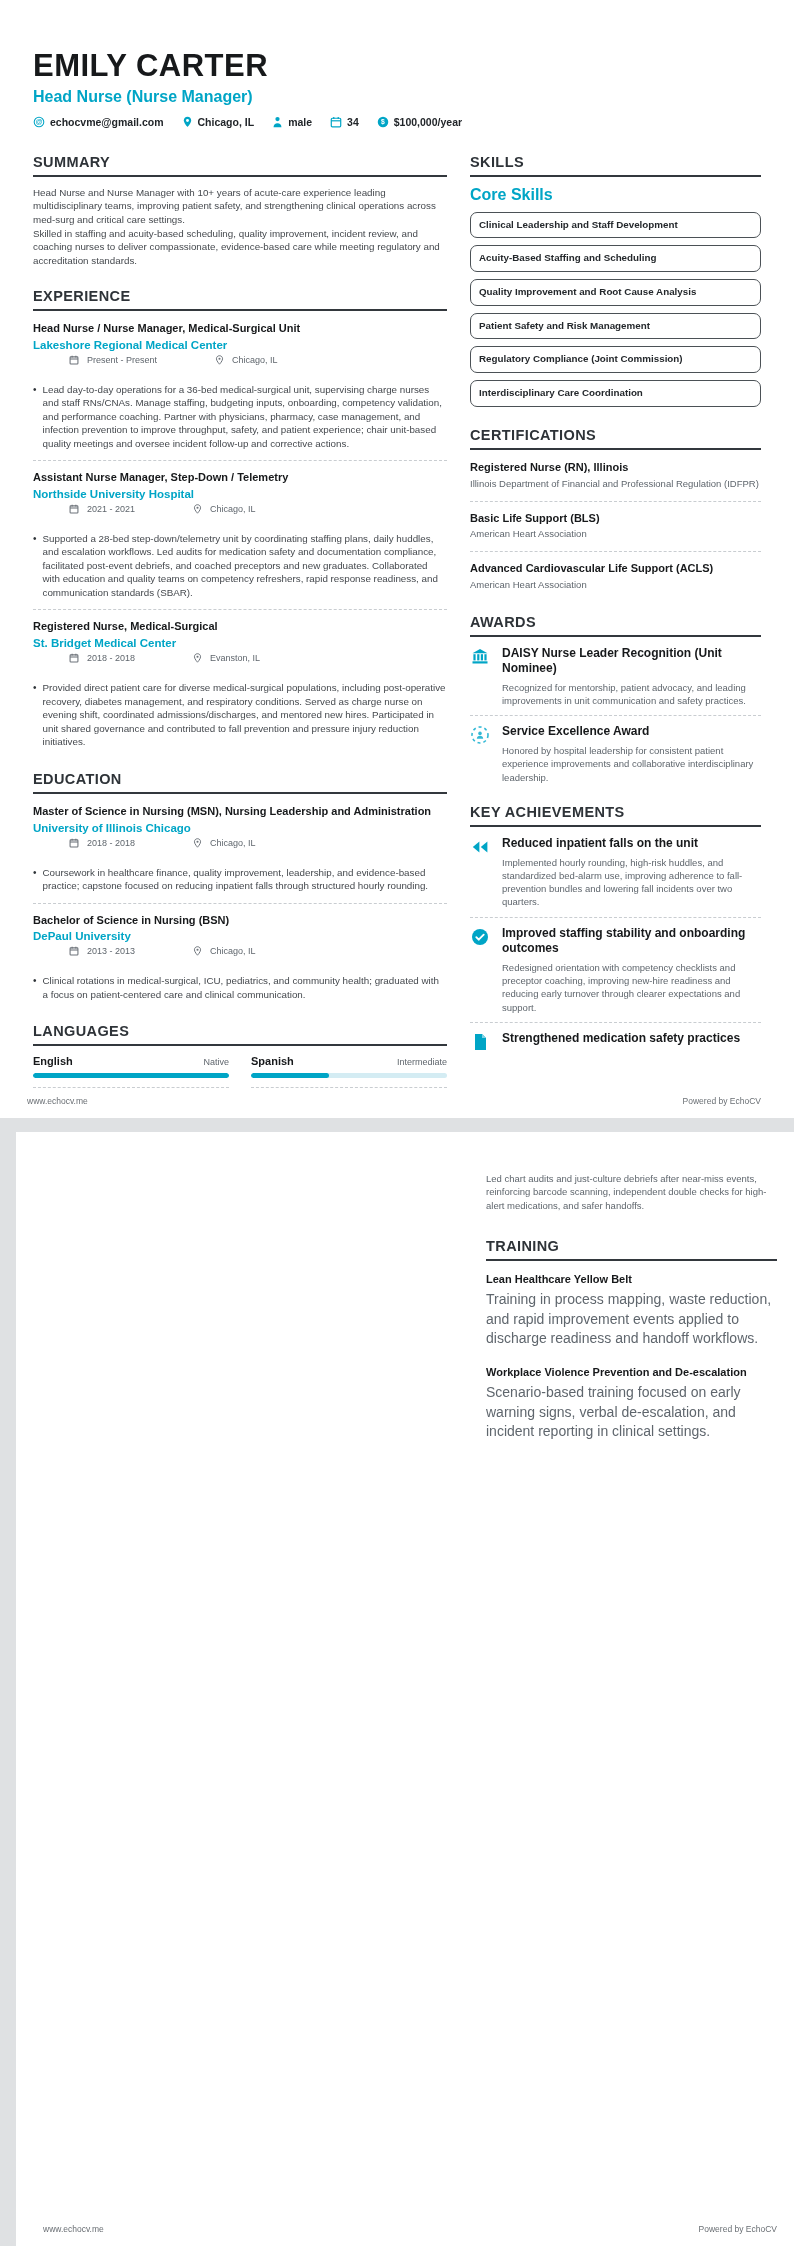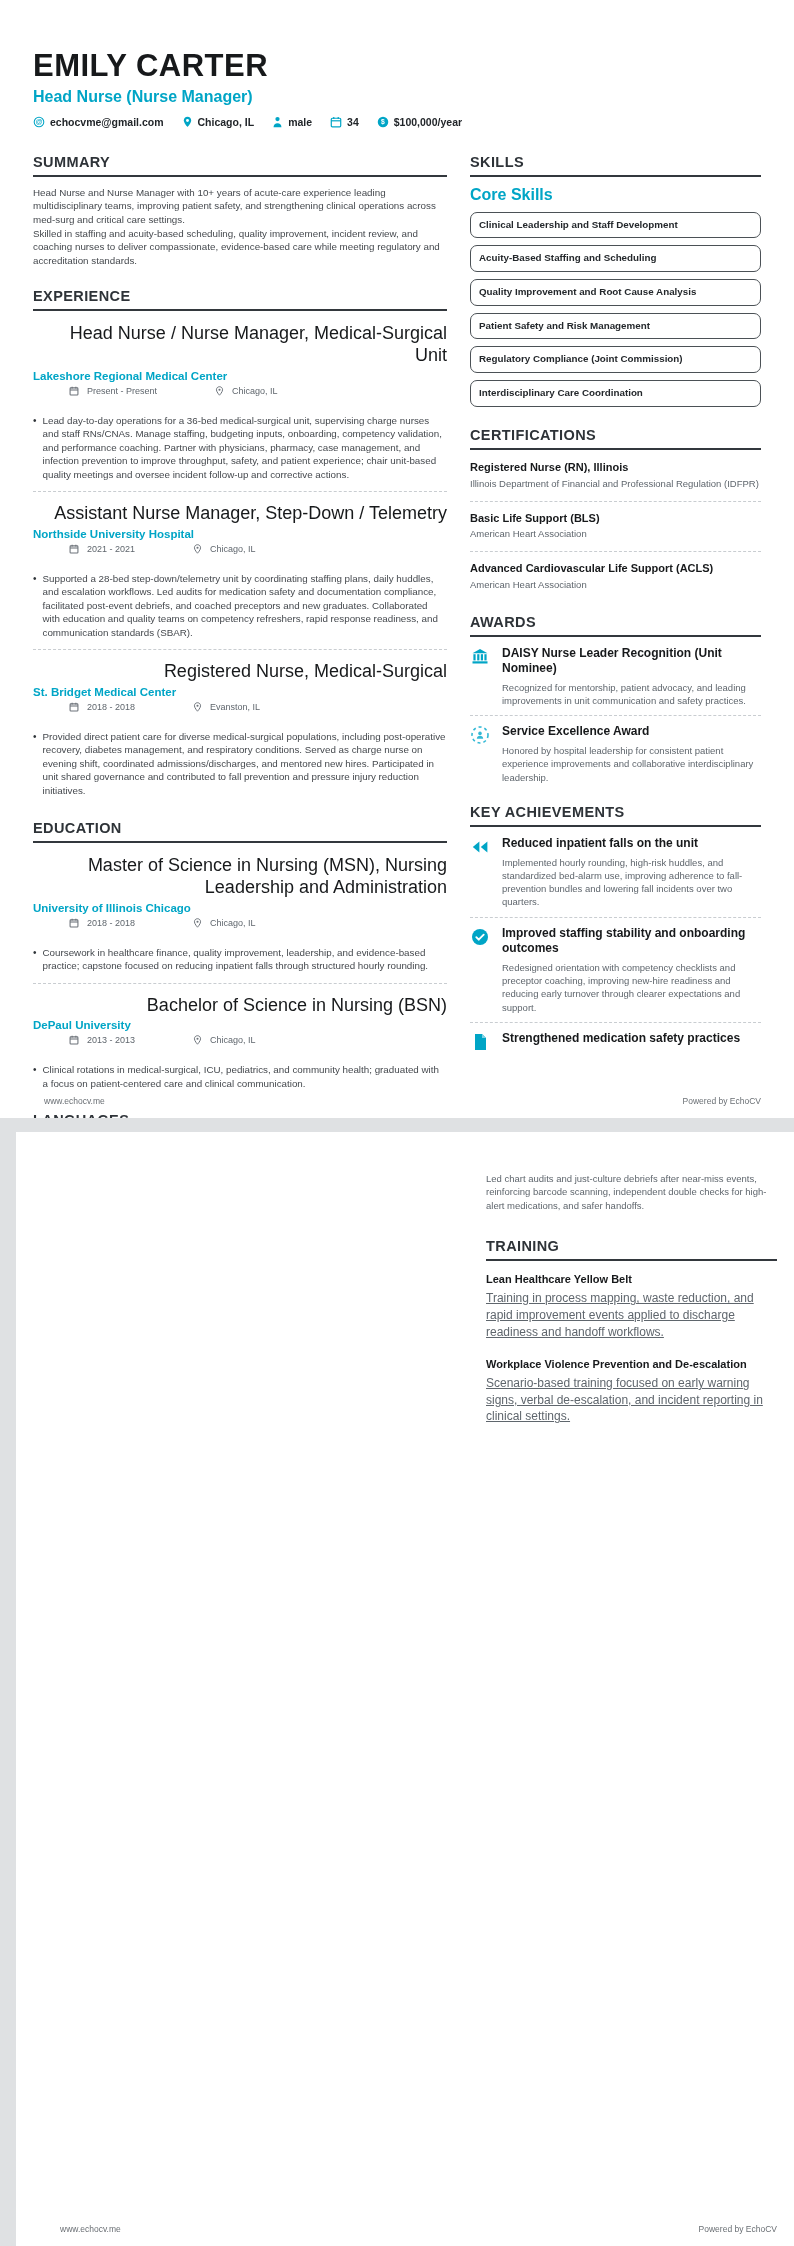--- a/index.html
+++ b/index.html
@@ -33,21 +33,21 @@
   .section { margin-bottom:20px; }
   .section-heading {
     font-size:14.5px; font-weight:800; letter-spacing:.4px; color:#2e3338;
     padding-bottom:5px; border-bottom:2.5px solid #33383d; margin-bottom:9px;
   }
   .body-text { font-size:9.8px; line-height:1.4; color:#45494e; }
   .dashed-sep { border:none; border-top:1.5px dashed #c9cdd1; margin:8px 0; }
 
   
   .entry { padding:2px 0 2px 0; }
-  .entry-title { font-size:18px; font-weight:400; color:#17191b; line-height:1.25;text-align:right; }
+  .entry-title { font-size:11px; font-weight:700; color:#17191b; line-height:1.25; }
   .entry-company { font-size:11.5px; font-weight:700; color:#00a5c6; margin-top:3px; }
   .entry-meta { display:flex; align-items:center; gap:22px; margin-top:4px; }
   .meta-item { display:flex; align-items:center; gap:8px; font-size:9px; color:#5f666d;margin-left:36px; }
   .meta-item svg { display:block; }
   .entry-bullets { margin-top:18px; }
   .bullet-line { display:flex; gap:6px; font-size:9.8px; line-height:1.38; color:#45494e; }
   .bullet-line::before { content:"•"; color:#2e3338; font-size:10px; line-height:1.38; }
 
   
   .lang-grid { display:flex; gap:22px; }
@@ -71,25 +71,25 @@
   .cert-issuer { font-size:9.5px; color:#5f666d; margin-top:3px; line-height:1.35; }
 
   
   .icon-entry { display:flex; gap:10px; }
   .icon-entry .icon-cell { flex:0 0 22px; padding-top:1px; }
   .icon-entry-title { font-size:12px; font-weight:800; color:#17191b; line-height:1.3; }
   .icon-entry-desc { font-size:9.5px; color:#5f666d; line-height:1.4; margin-top:4px; }
 
   
   .training-title { font-size:11px; font-weight:800; color:#17191b; line-height:1.3; }
-  .training-desc { font-size:12px; color:#5f666d; line-height:1.4; margin-top:4px;text-decoration:underline; }
+  .training-desc { font-size:14px; color:#5f666d; line-height:1.4; margin-top:4px; }
 
   
   .page-footer {
-    position:absolute; left:44px; right:33px; bottom:12px;
+    position:absolute; left:27px; right:33px; bottom:12px;
     display:flex; justify-content:space-between; align-items:center;
   }
   .footer-site { font-size:8.5px; color:#6a6f74; }
   .footer-powered { font-size:8.5px; color:#6a6f74; }
 
   .continuation { font-size:9.5px; color:#5f666d; line-height:1.4; margin-bottom:26px; }
 </style>
 </head>
 <body>
 

